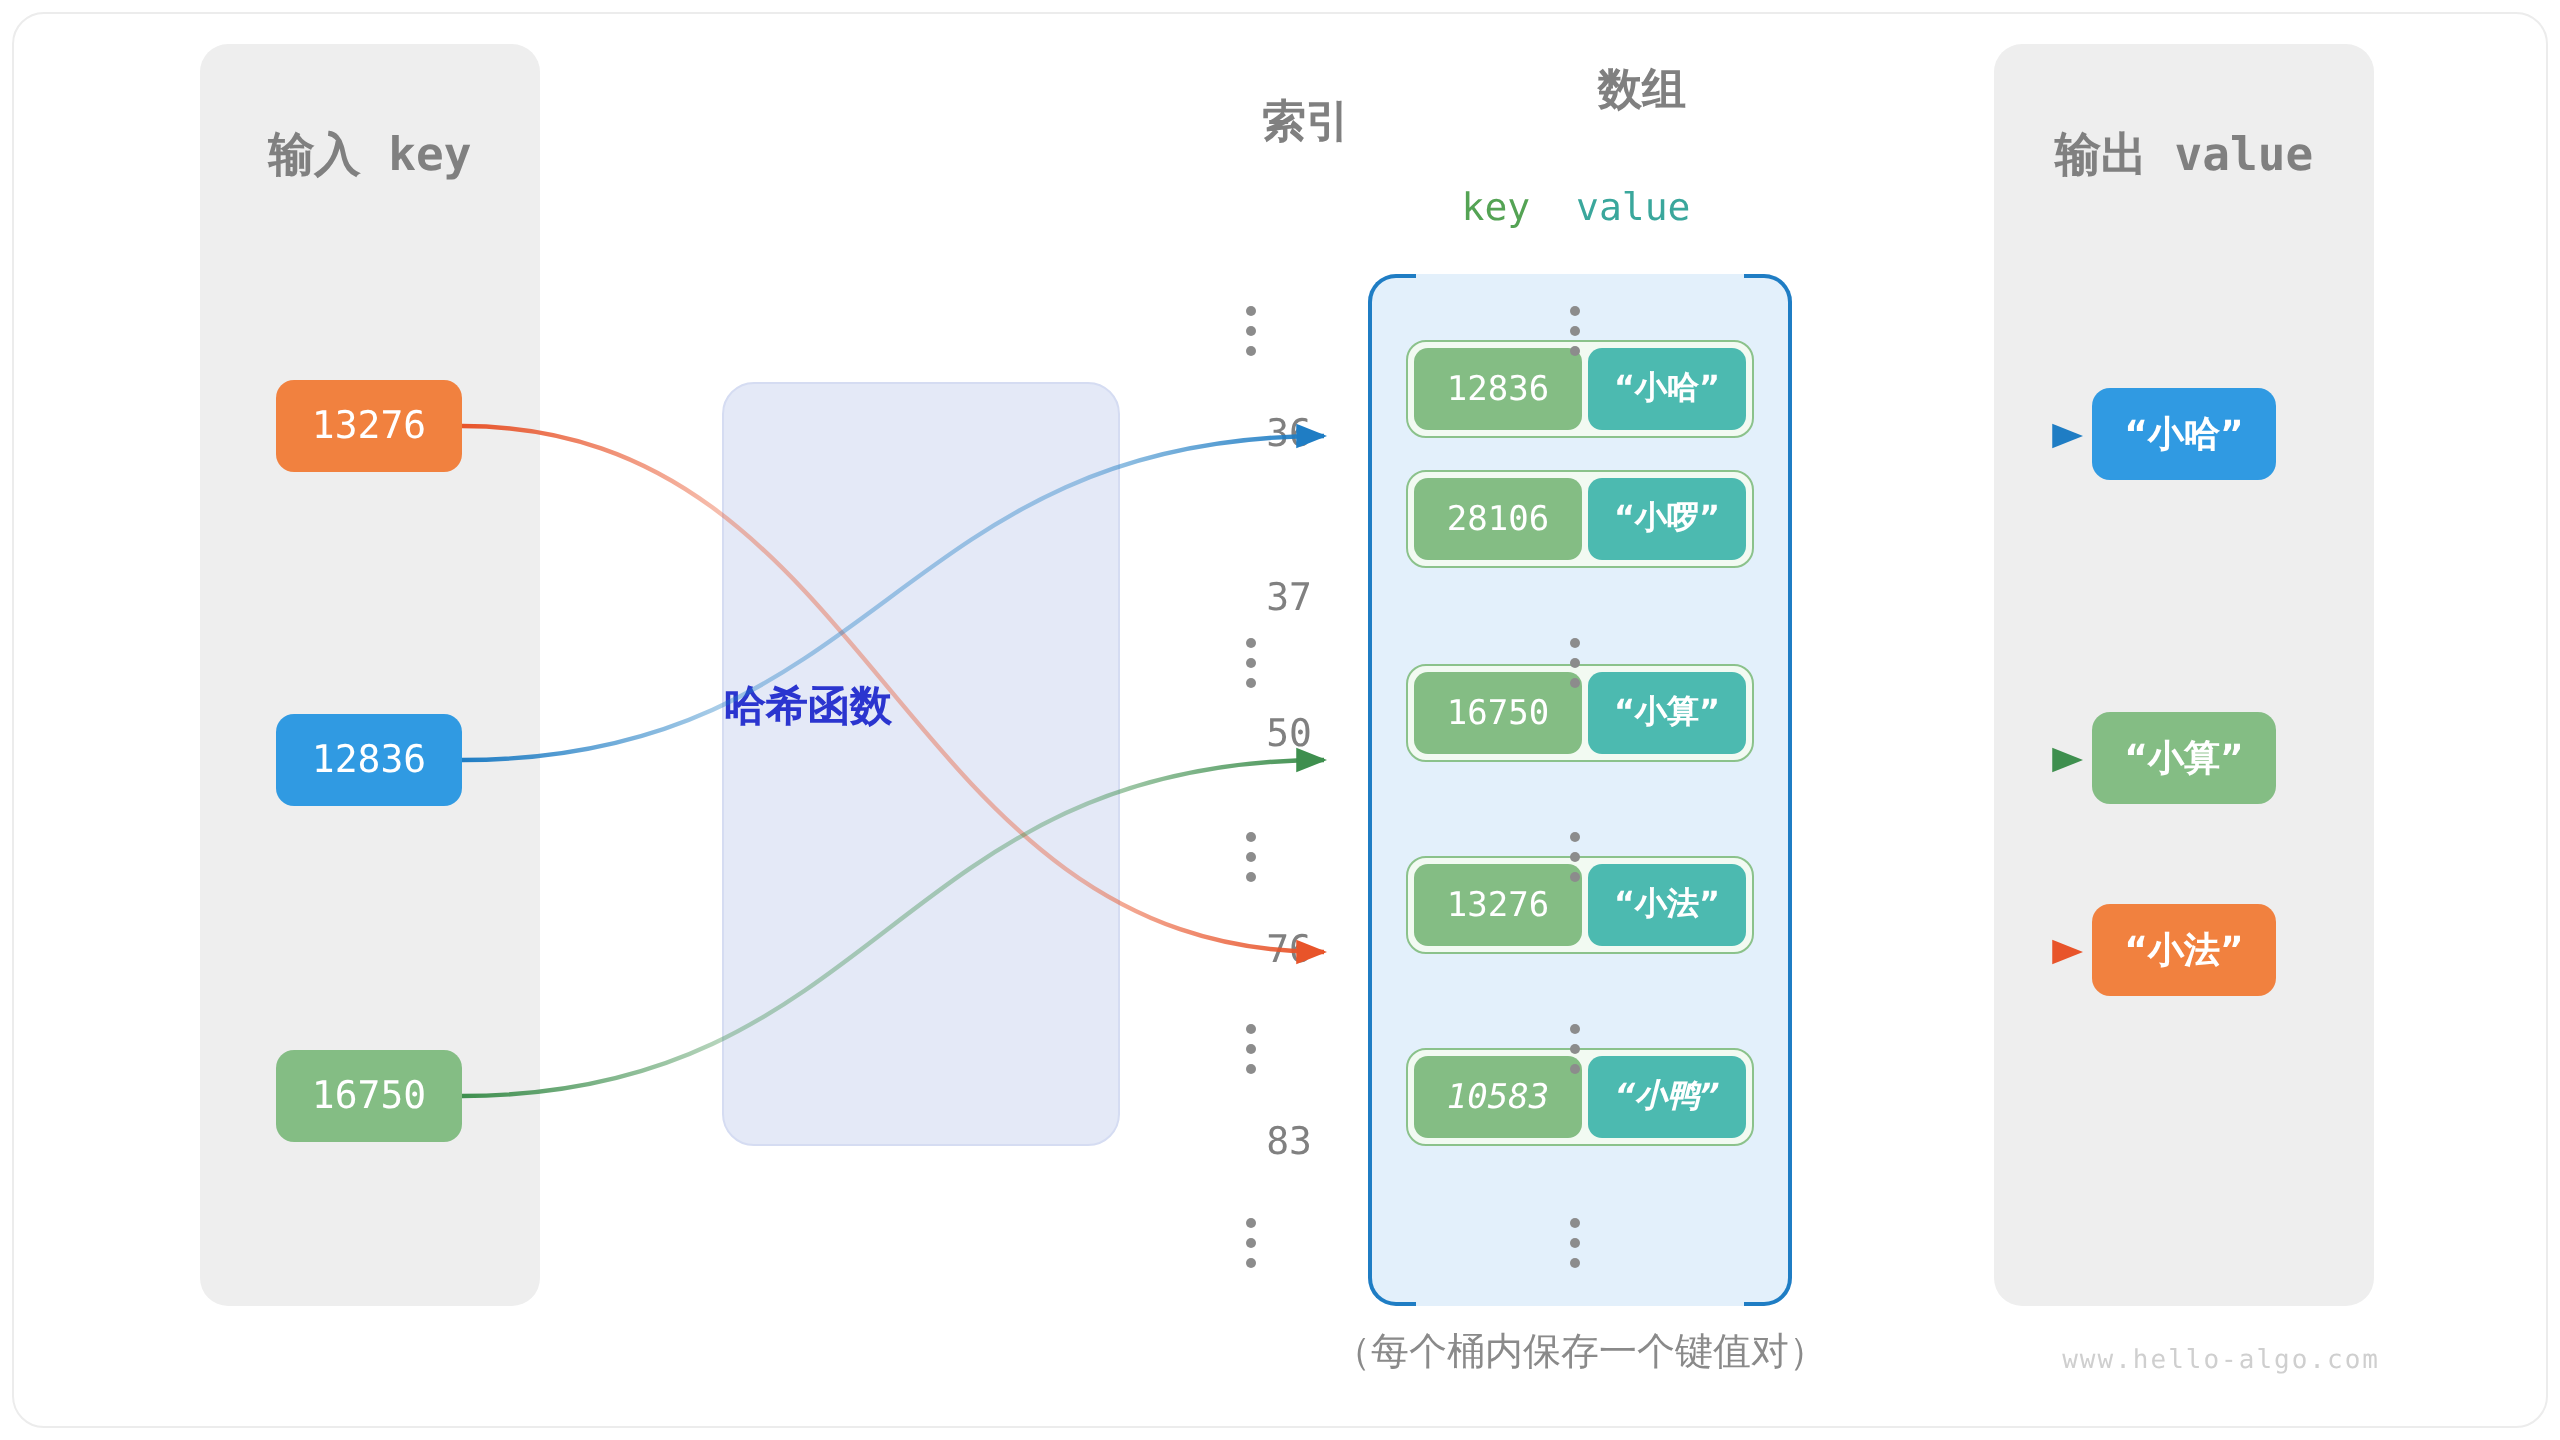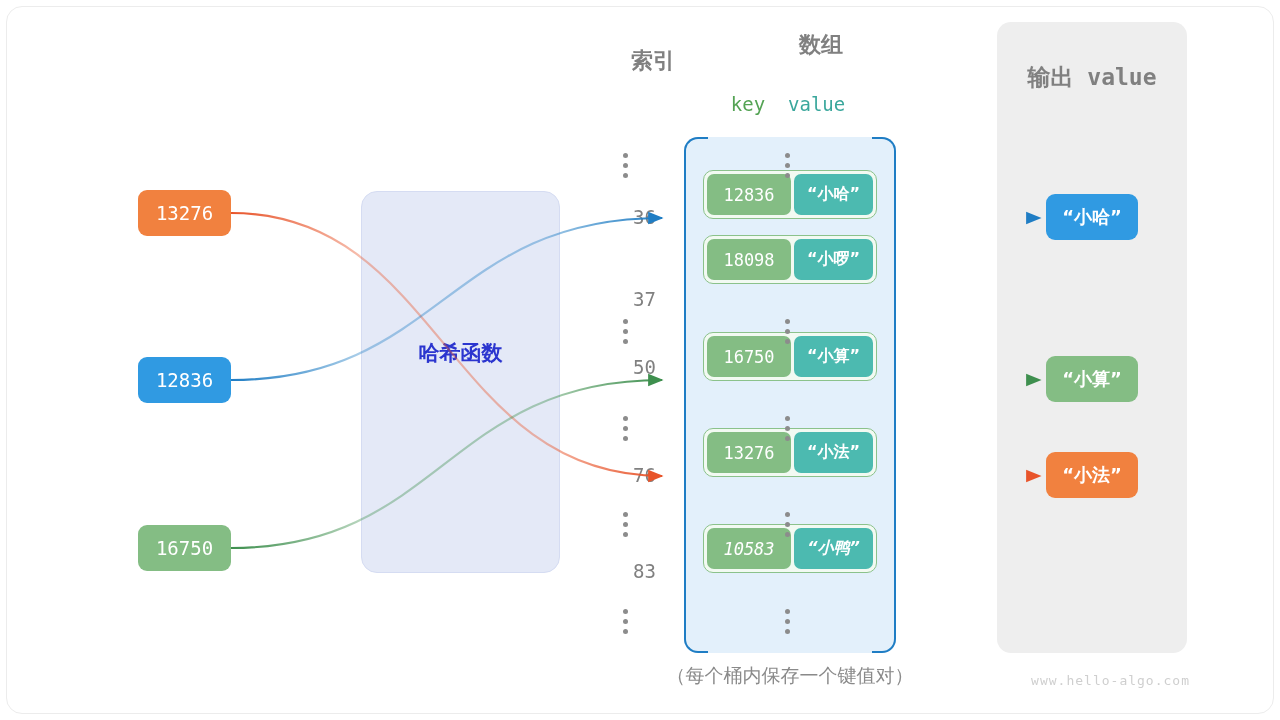--- a/index.html
+++ b/index.html
@@ -29,21 +29,21 @@
     letter-spacing:0px;
   }
 
   
   #hash-box{
     position:absolute;left:361px;top:191px;width:199px;height:382px;
     background:#e4e9f7;border:1px solid #d5dcf2;border-radius:16px;
     box-sizing:border-box;
   }
   .hash-title{
-    position:absolute;width:100%;text-align:center;top:147px;
+    position:absolute;width:100%;text-align:left;top:147px;
     font-size:21px;font-weight:bold;color:#2b35cf;
   }
   .hash-formula{
     position:absolute;width:100%;text-align:center;top:192px;
     font-size:19px;font-weight:bold;color:#2b35cf;
     font-family:"DejaVu Sans Mono","Liberation Mono",monospace;
   }
 
   
   .key-chip{
@@ -131,20 +131,23 @@
   svg.overlay{position:absolute;left:0;top:0;width:1280px;height:720px;
     pointer-events:none;}
 </style>
 </head>
 <body>
 
 <div id="stage">
 
   <div class="outer-frame"></div>
 
+  <div class="gray-panel" id="panel-input">
+    <div class="panel-title">输入 key</div>
+  </div>
 
   <div class="gray-panel" id="panel-output">
     <div class="panel-title">输出 value</div>
   </div>
 
   <div id="hash-box">
     <div class="hash-title">哈希函数</div>
   </div>
 
   <div class="col-head" id="head-index">索引</div>
@@ -198,21 +201,21 @@
         <i></i>
         <i></i>
       </div>
     </div>
   <div id="mount-buckets">
       <div class="bucket" style="top: 170px;">
         <div class="cell-key">12836</div>
         <div class="cell-val">“小哈”</div>
       </div>
       <div class="bucket" style="top: 235px;">
-        <div class="cell-key">18098</div>
+        <div class="cell-key">28106</div>
         <div class="cell-val">“小啰”</div>
       </div>
       <div class="bucket" style="top: 332px;">
         <div class="cell-key">16750</div>
         <div class="cell-val">“小算”</div>
       </div>
       <div class="bucket" style="top: 428px;">
         <div class="cell-key">13276</div>
         <div class="cell-val">“小法”</div>
       </div>

